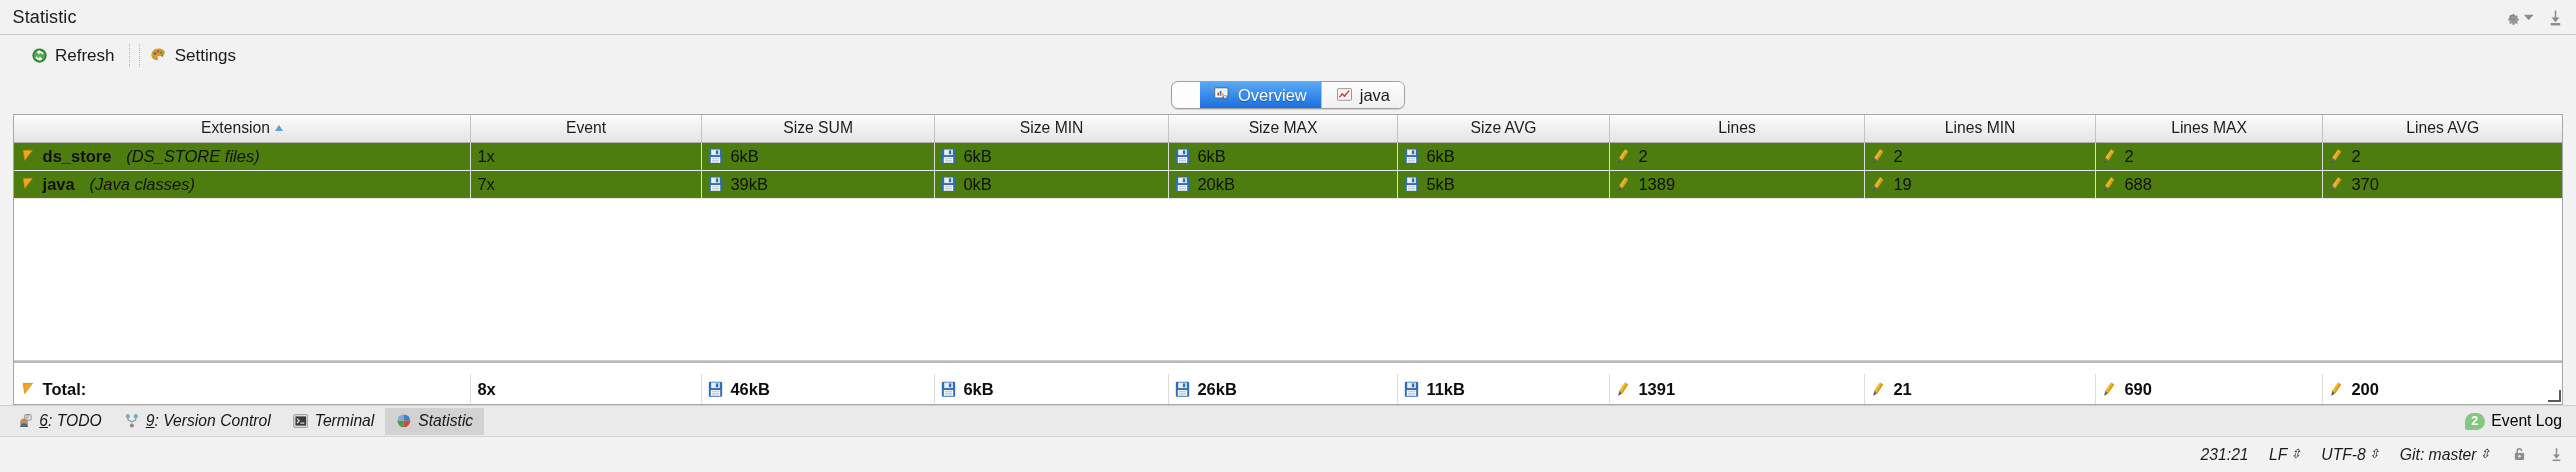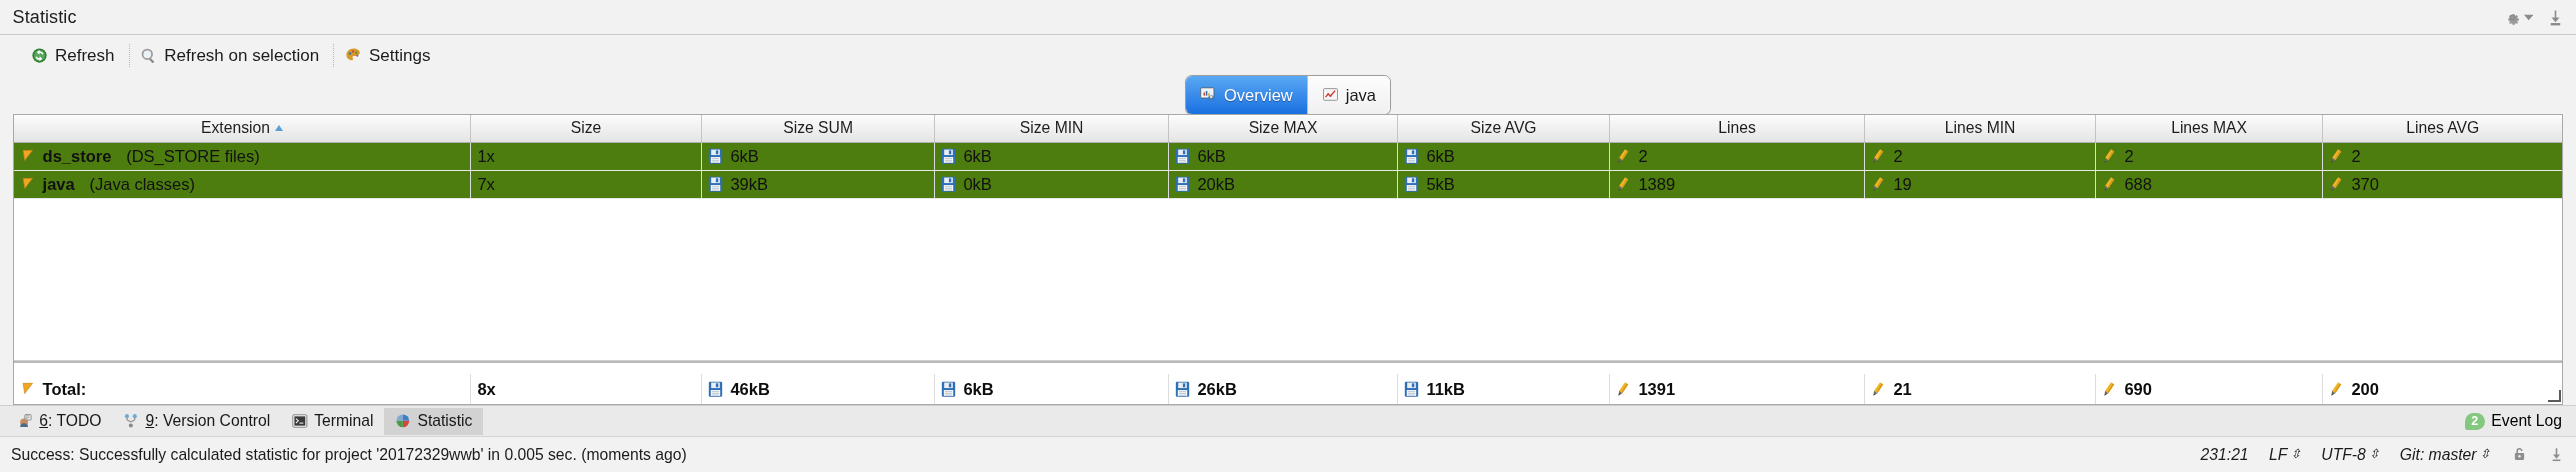--- a/index.html
+++ b/index.html
@@ -60,21 +60,22 @@
     display: flex; align-items: center; justify-content: center;
     position: relative;
   }
   .seg {
     display: flex;
     border: 0.8px solid #9e9e9e;
     border-radius: 7px;
     overflow: hidden;
     background: #fdfdfd;
     box-shadow: 0 0.8px 0.8px rgba(0,0,0,.14);
-    height: 40px;
+    height: 28px;
+    padding-left: 28px;
   }
   .seg-item {
     display: flex; align-items: center; gap: 7px;
     padding: 0 14px;
     font-size: 16.5px;
     color: #1a1a1a;
     cursor: default;
     background: linear-gradient(#fdfdfd, #f0f0f0);
   }
   .seg-item.active {
@@ -127,21 +128,21 @@
     border-bottom: 0.8px solid #e8e8e8;
     padding: 0 6.3px;
     color: #111;
     vertical-align: middle;
     white-space: nowrap;
     overflow: hidden;
   }
   table.stat td:last-child { border-right: none; }
   .cell { display: flex; align-items: center; gap: 7px; }
   .ext-name { font-weight: bold; }
-  .ext-desc { margin-left: 7.8px; text-align: center; }
+  .ext-desc { font-style: italic; margin-left: 7.8px; text-align: center; }
 
   
   .filler { flex: 1 1 auto; background: #fff; border-bottom: 0.8px solid #cfcfcf; }
 
   
   .total-wrap {
     border-top: 2.4px solid #b9b9b9;
     background: #fff;
   }
   table.total {
@@ -181,20 +182,21 @@
     border-top: 0.8px solid #cfcfcf;
     display: flex; align-items: center;
     padding-left: 6.3px;
   }
   .twbtn {
     display: flex; align-items: center; gap: 6.3px;
     padding: 3.1px 11px;
     font-size: 15.7px; color: #171717;
     cursor: default; white-space: nowrap;
     height: 27px;
+    font-style: italic;
   }
   .twbtn.selected { background: #d2d2d2; }
   .mn { text-decoration: underline; }
   .spacer { flex: 1 1 auto; }
   .evlog { display: flex; align-items: center; gap: 6.3px; padding-right: 14px; font-size: 15.7px; }
   .badge2 {
     width: 20.4px; height: 17px;
     background: #84c87f;
     border-radius: 8.6px 8.6px 8.6px 2.4px;
     color: #fff; font-size: 12.6px; font-weight: bold;
@@ -250,30 +252,20 @@
       <svg width="19" height="19" viewBox="0 0 24 24">
         <circle cx="12" cy="12" r="9" fill="#2e7d32"></circle>
         <circle cx="12" cy="12" r="7" fill="#56a75a"></circle>
         <path fill="#fff" d="M12 6.5a5.5 5.5 0 015.2 3.7l-1.9.6A3.5 3.5 0 0012 8.5V11L8.5 7.8 12 4.6z"></path>
         <path fill="#fff" d="M12 17.5a5.5 5.5 0 01-5.2-3.7l1.9-.6A3.5 3.5 0 0012 15.5V13l3.5 3.2L12 19.4z"></path>
       </svg>
     </span>
     <span>Refresh</span>
   </div>
   <div class="tsep"></div>
-  <div class="tbtn">
-    <span class="icn">
-      <svg width="19" height="19" viewBox="0 0 24 24">
-        <circle cx="10.5" cy="10.5" r="6" fill="none" stroke="#9a9a9a" stroke-width="2.2"></circle>
-        <circle cx="10.5" cy="10.5" r="4.4" fill="#eaf2f8" opacity=".8"></circle>
-        <rect x="14.6" y="15" width="7" height="3" rx="1.4" fill="#8d8d8d" transform="rotate(45 14.6 15)"></rect>
-      </svg>
-    </span>
-    <span>Refresh on selection</span>
-  </div>
   <div class="tsep"></div>
   <div class="tbtn">
     <span class="icn">
       <svg width="19" height="19" viewBox="0 0 24 24">
         <path fill="#d79a2b" d="M12 3C6.9 3 3 6.6 3 11.2c0 4.2 3.1 6.9 6.6 6.9 1.4 0 1.9-.8 1.9-1.6 0-.9-.8-1.3-.8-2.2 0-.9.7-1.6 1.8-1.6h2.1c3 0 5.4-2 5.4-4.7C20 5.3 16.5 3 12 3z"></path>
         <circle cx="7.6" cy="9.4" r="1.5" fill="#2f6fb5"></circle>
         <circle cx="11.4" cy="6.9" r="1.5" fill="#d14b3a"></circle>
         <circle cx="15.6" cy="8.4" r="1.5" fill="#4a9b44"></circle>
         <circle cx="16.8" cy="12.2" r="1.3" fill="#8a56a8"></circle>
       </svg>
@@ -330,21 +322,21 @@
     </colgroup>
     <thead>
       <tr>
         <th>
           <span class="th-inner">
             <span>Extension</span>
             <span class="sort-asc"></span>
           </span>
         </th>
         <th><span class="th-inner">
-              <span>Size</span>
+              <span>Event</span>
             </span></th>
         <th><span class="th-inner">
               <span>Size SUM</span>
             </span></th>
         <th><span class="th-inner">
               <span>Size MIN</span>
             </span></th>
         <th><span class="th-inner">
               <span>Size MAX</span>
             </span></th>
@@ -782,21 +774,20 @@
     <span>Statistic</span>
   </div>
   <div class="spacer"></div>
   <div class="evlog">
     <span class="badge2">2</span>
     <span>Event Log</span>
   </div>
 </div>
 
 <div class="statusbar">
-  <span>Success: Successfully calculated statistic for project '20172329wwb' in 0.005 sec. (moments ago)</span>
   <div class="status-right">
     <span class="sb-item">
       <span>231:21</span>
     </span>
     <span class="sb-item">
       <span>LF</span>
       <span class="updown">⇳</span>
     </span>
     <span class="sb-item">
       <span>UTF-8</span>

